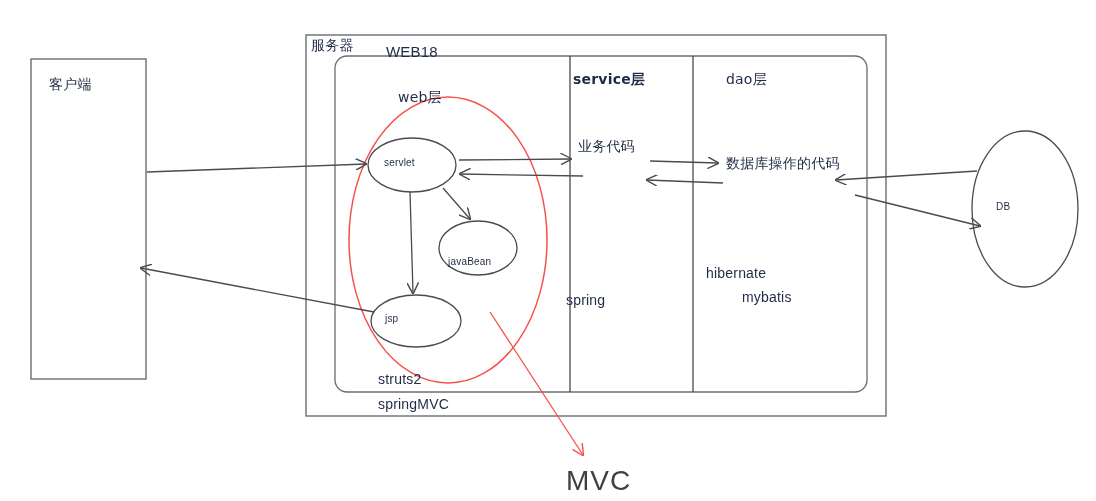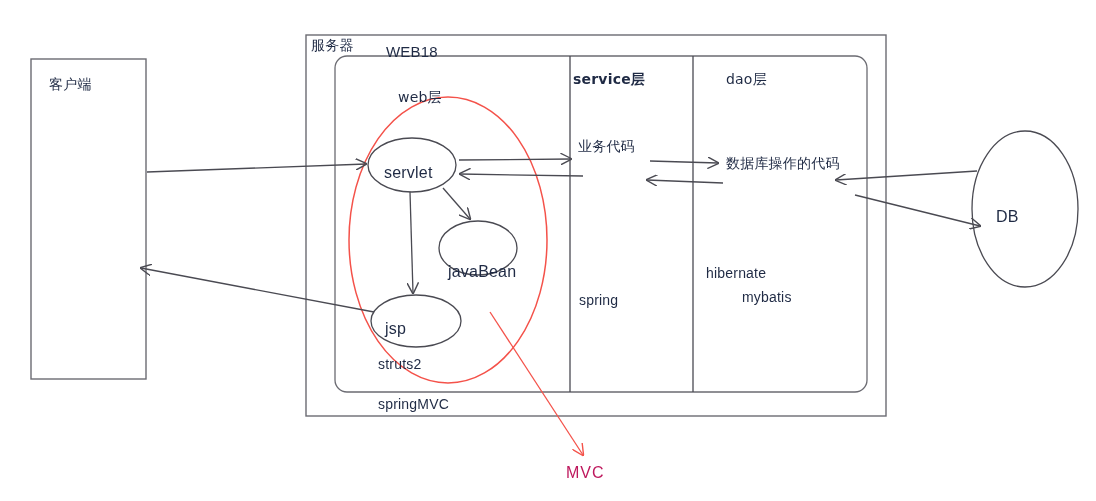--- a/index.html
+++ b/index.html
@@ -29,28 +29,27 @@
     color: #1f2a44;
     font-size: 14px;
     line-height: 1.25;
     white-space: nowrap;
     letter-spacing: 0.2px;
   }
   .lbl-cn {
     font-family: "DejaVu Sans", "Liberation Sans", sans-serif;
   }
   .lbl-red {
-    color: #be185d;
-    font-size: 16px;
+    color: #404040;
+    font-size: 28px;
     font-weight: 500;
     letter-spacing: 1px;
   }
   .lbl-node {
-    font-size: 16px;
-    margin-top: 6px;
+    font-size: 10px;
   }
 </style>
 </head>
 <body>
 
 <div id="canvas">
 
   <svg id="diagram-svg" viewBox="0 0 1096 501">
     <defs>
       <marker id="arrowBlack" viewBox="0 0 10 10" refX="9" refY="5" markerWidth="9" markerHeight="9" orient="auto-start-reverse">
@@ -116,27 +115,27 @@
   <div class="lbl lbl-node" style="left:384px; top:157px;">servlet</div>
 
   <div class="lbl lbl-node" style="left:448px; top:256px;">javaBean</div>
 
   <div class="lbl lbl-node" style="left:385px; top:313px;">jsp</div>
 
   <div class="lbl lbl-cn" style="left:578px; top:138px;text-align:right;">业务代码</div>
 
   <div class="lbl lbl-cn" style="left:726px; top:155px;">数据库操作的代码</div>
 
-  <div class="lbl" style="left:566px; top:292px;margin-left:13px;">spring</div>
+  <div class="lbl" style="left:566px; top:292px;">spring</div>
 
   <div class="lbl" style="left:706px; top:265px;">hibernate</div>
 
   <div class="lbl" style="left:706px; top:289px;margin-left:36px;">mybatis</div>
 
-  <div class="lbl" style="left:378px; top:356px;">struts2</div>
+  <div class="lbl" style="left:378px; top:371px;">struts2</div>
 
   <div class="lbl" style="left:378px; top:396px;">springMVC</div>
 
   <div class="lbl lbl-node" style="left:996px; top:201px;">DB</div>
 
   <div class="lbl lbl-red" style="left:566px; top:463px;">MVC</div>
 
 </div>
 
 </body></html>

